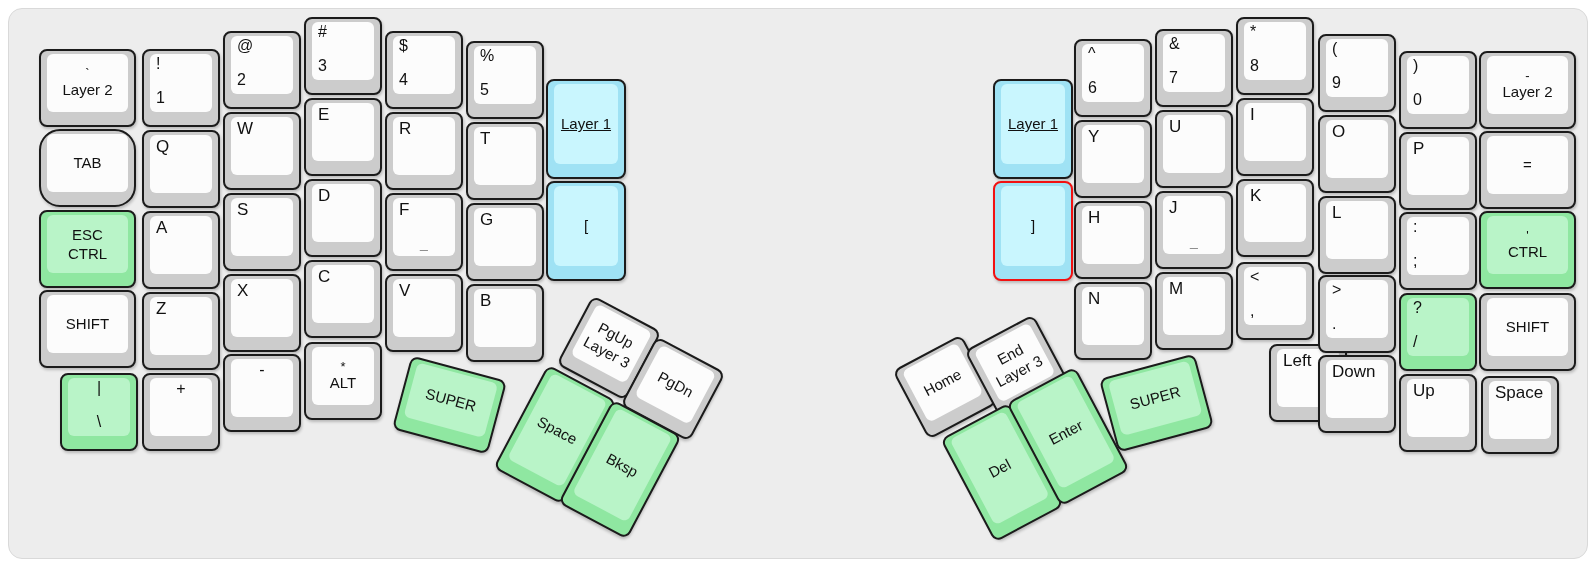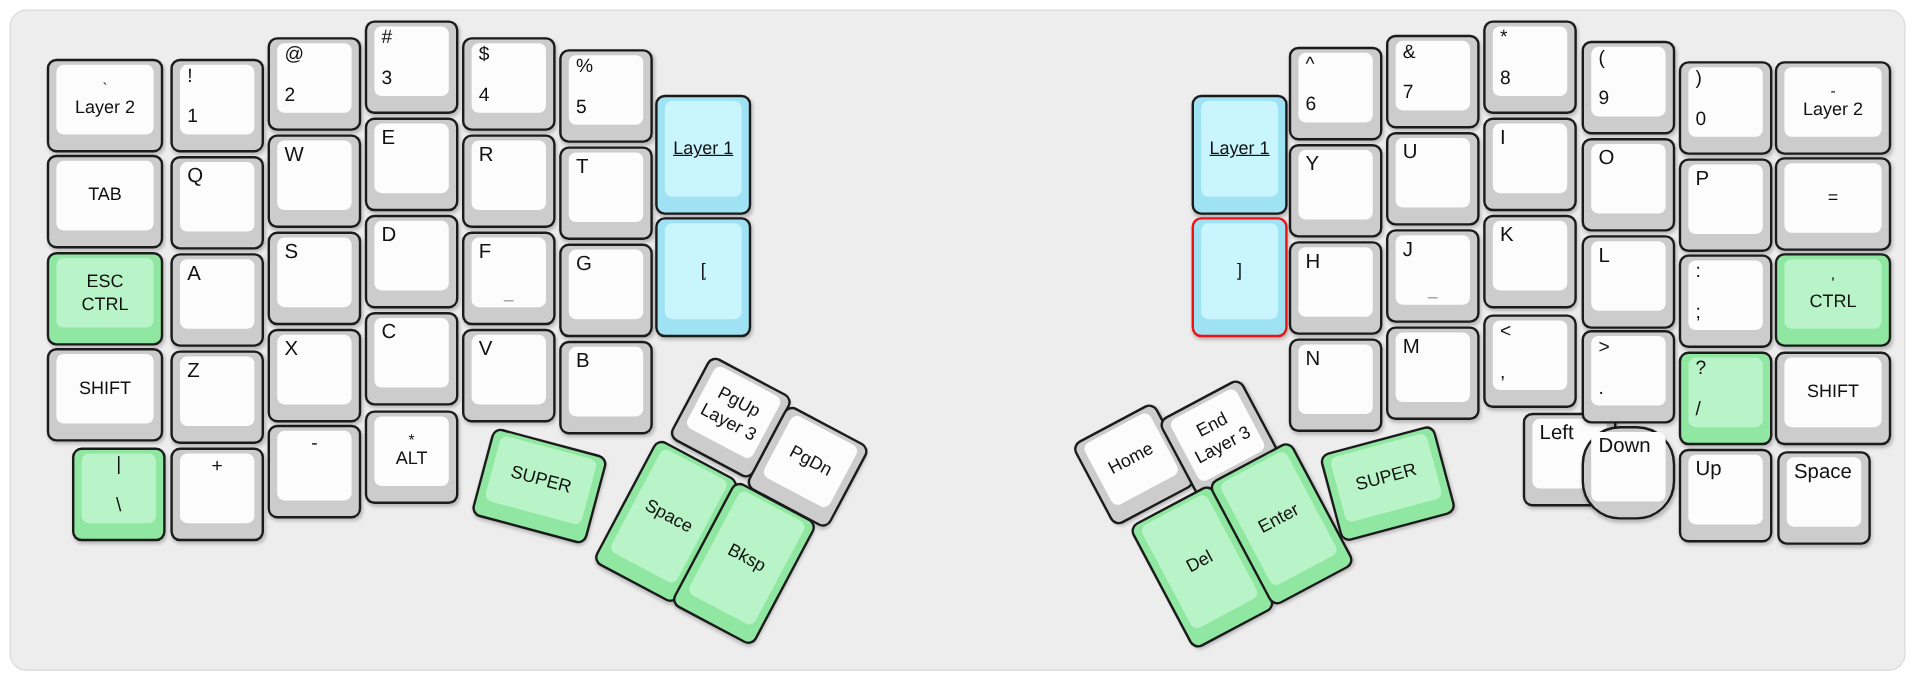--- a/index.html
+++ b/index.html
@@ -38,21 +38,21 @@
 <body>
 
 <div class="stage">
   <div class="panel" id="panel">
       <div class="key col-w" style="left: 30px; top: 40px; width: 97px; height: 78px;">
         <div class="cap s-c2">
           <span class="lbl sm">`</span>
           <span class="lbl">Layer 2</span>
         </div>
       </div>
-      <div class="key col-w" style="left: 30px; top: 120px; width: 97px; height: 78px;">
+      <div class="key col-w" style="left: 30px; top: 120px; width: 97px; height: 78px; border-radius: 21px;">
         <div class="cap s-c">
           <span class="lbl">TAB</span>
         </div>
       </div>
       <div class="key col-g" style="left: 30px; top: 201px; width: 97px; height: 78px;">
         <div class="cap s-c2">
           <span class="lbl">ESC</span>
           <span class="lbl">CTRL</span>
         </div>
       </div>
@@ -320,21 +320,21 @@
         <div class="cap s-tl">
           <span class="lbl">L</span>
         </div>
       </div>
       <div class="key col-w" style="left: 1309px; top: 266px; width: 78px; height: 78px;">
         <div class="cap s-st">
           <span class="lbl">&gt;</span>
           <span class="lbl">.</span>
         </div>
       </div>
-      <div class="key col-w" style="left: 1309px; top: 346px; width: 78px; height: 78px; border-radius: 32px;">
+      <div class="key col-w" style="left: 1309px; top: 346px; width: 78px; height: 78px;">
         <div class="cap s-tl">
           <span class="lbl">Down</span>
         </div>
       </div>
       <div class="key col-w" style="left: 1390px; top: 42px; width: 78px; height: 78px;">
         <div class="cap s-st">
           <span class="lbl">)</span>
           <span class="lbl">0</span>
         </div>
       </div>

